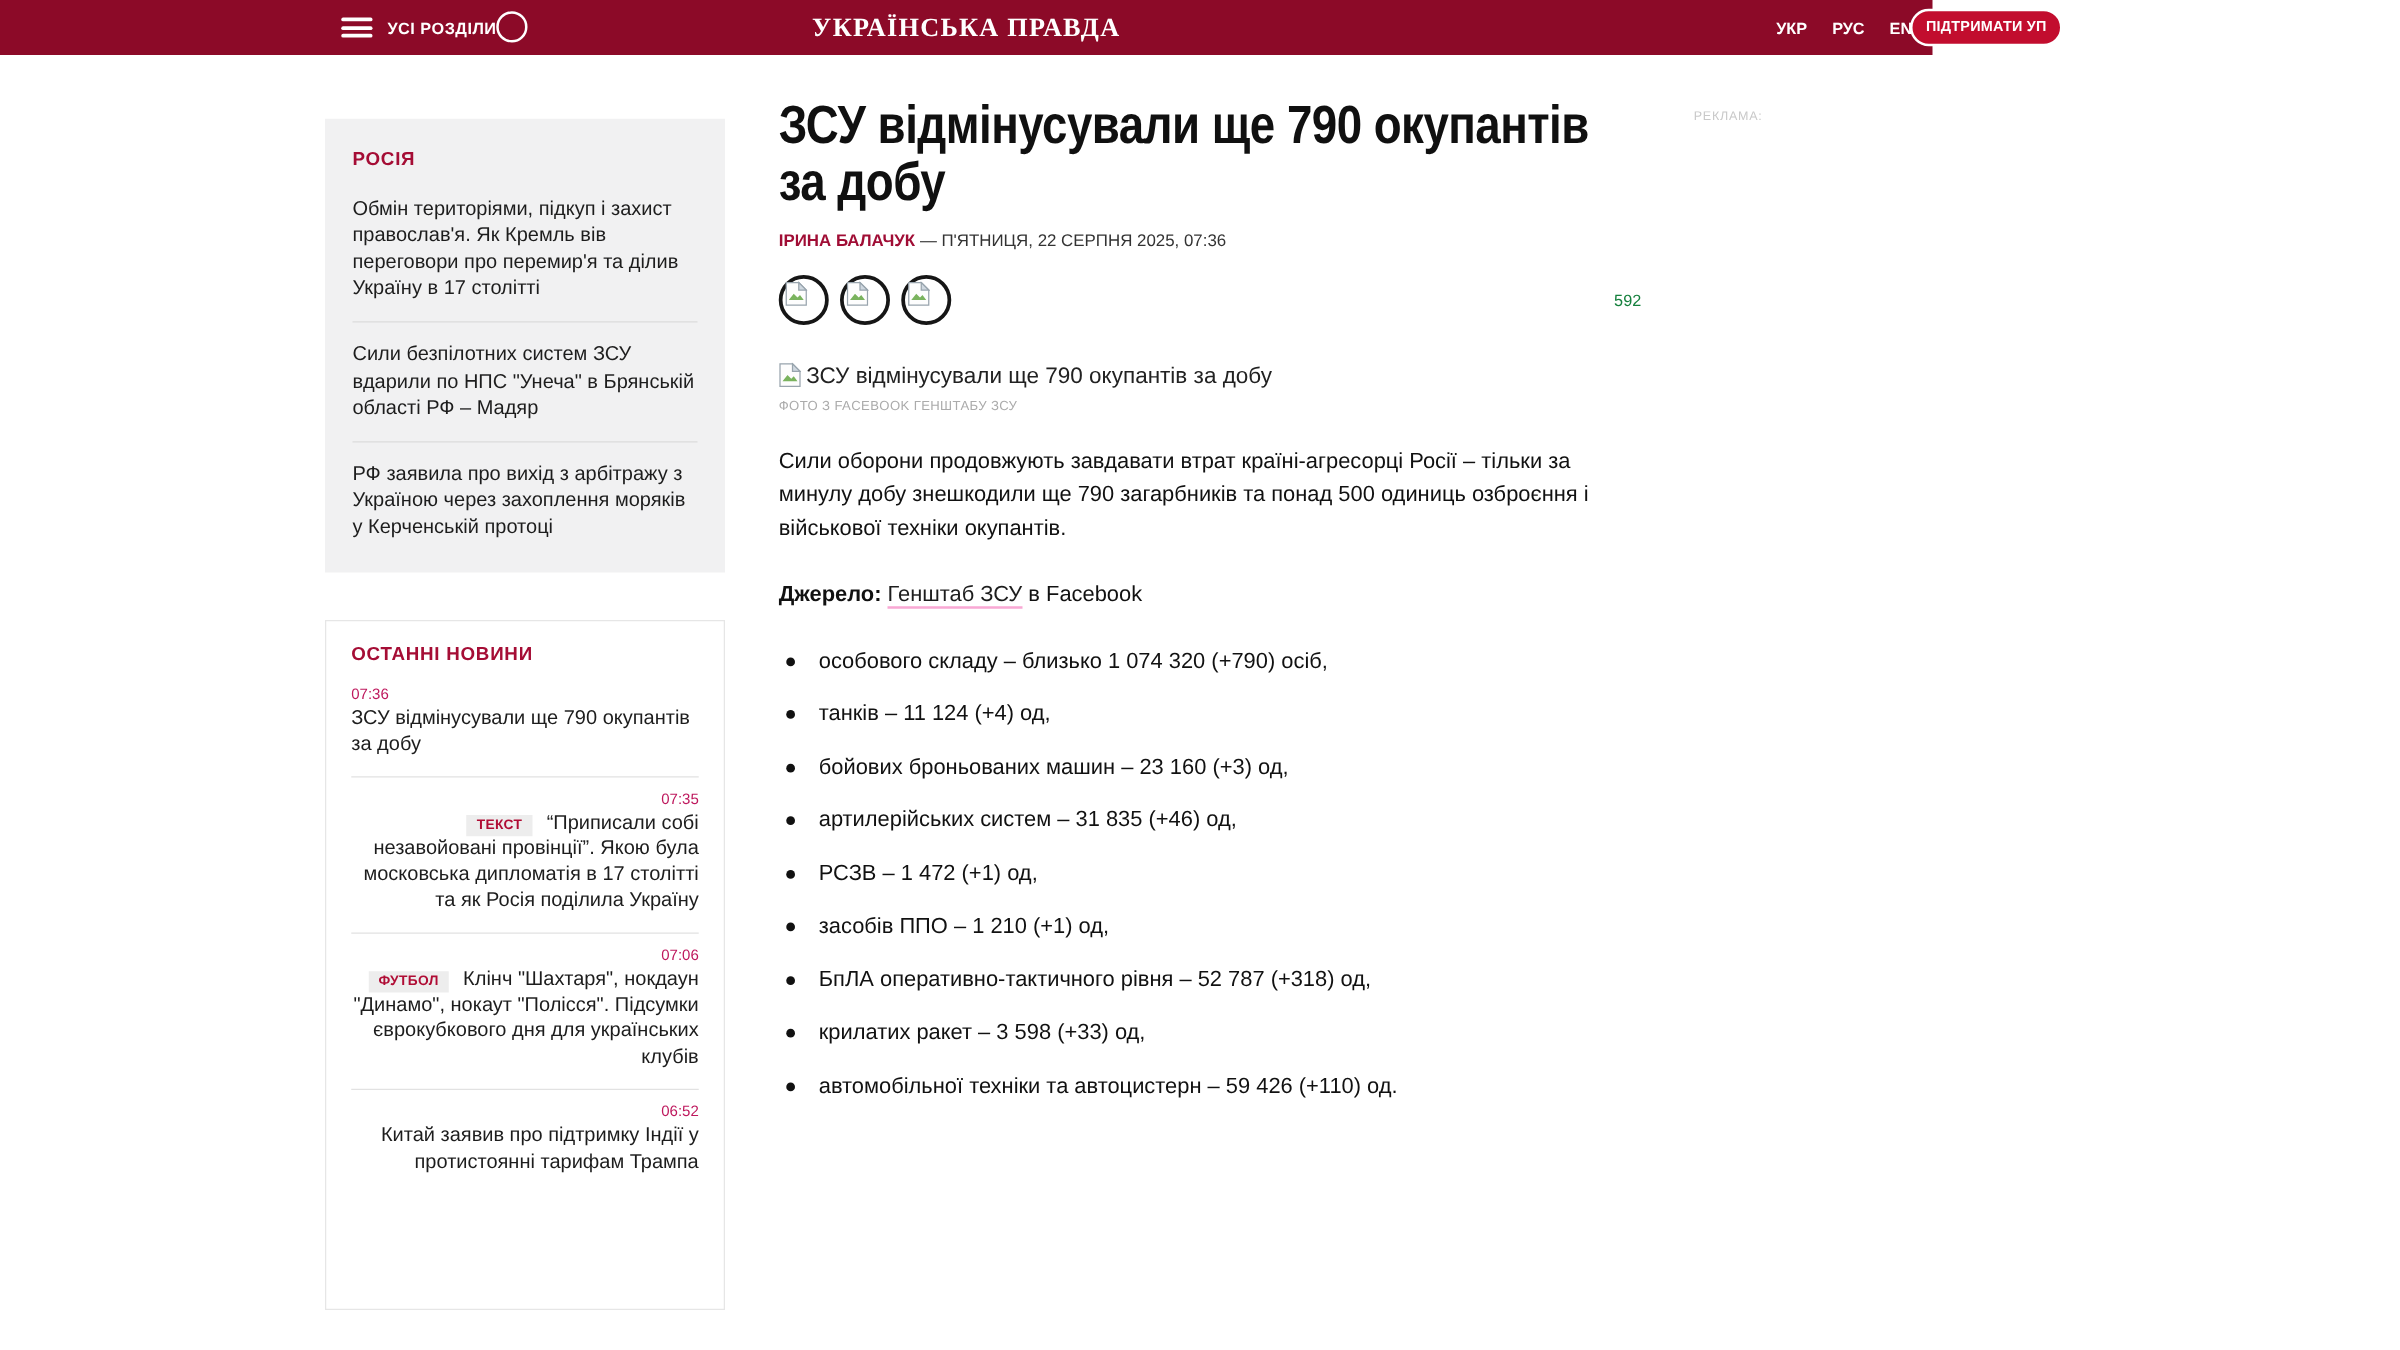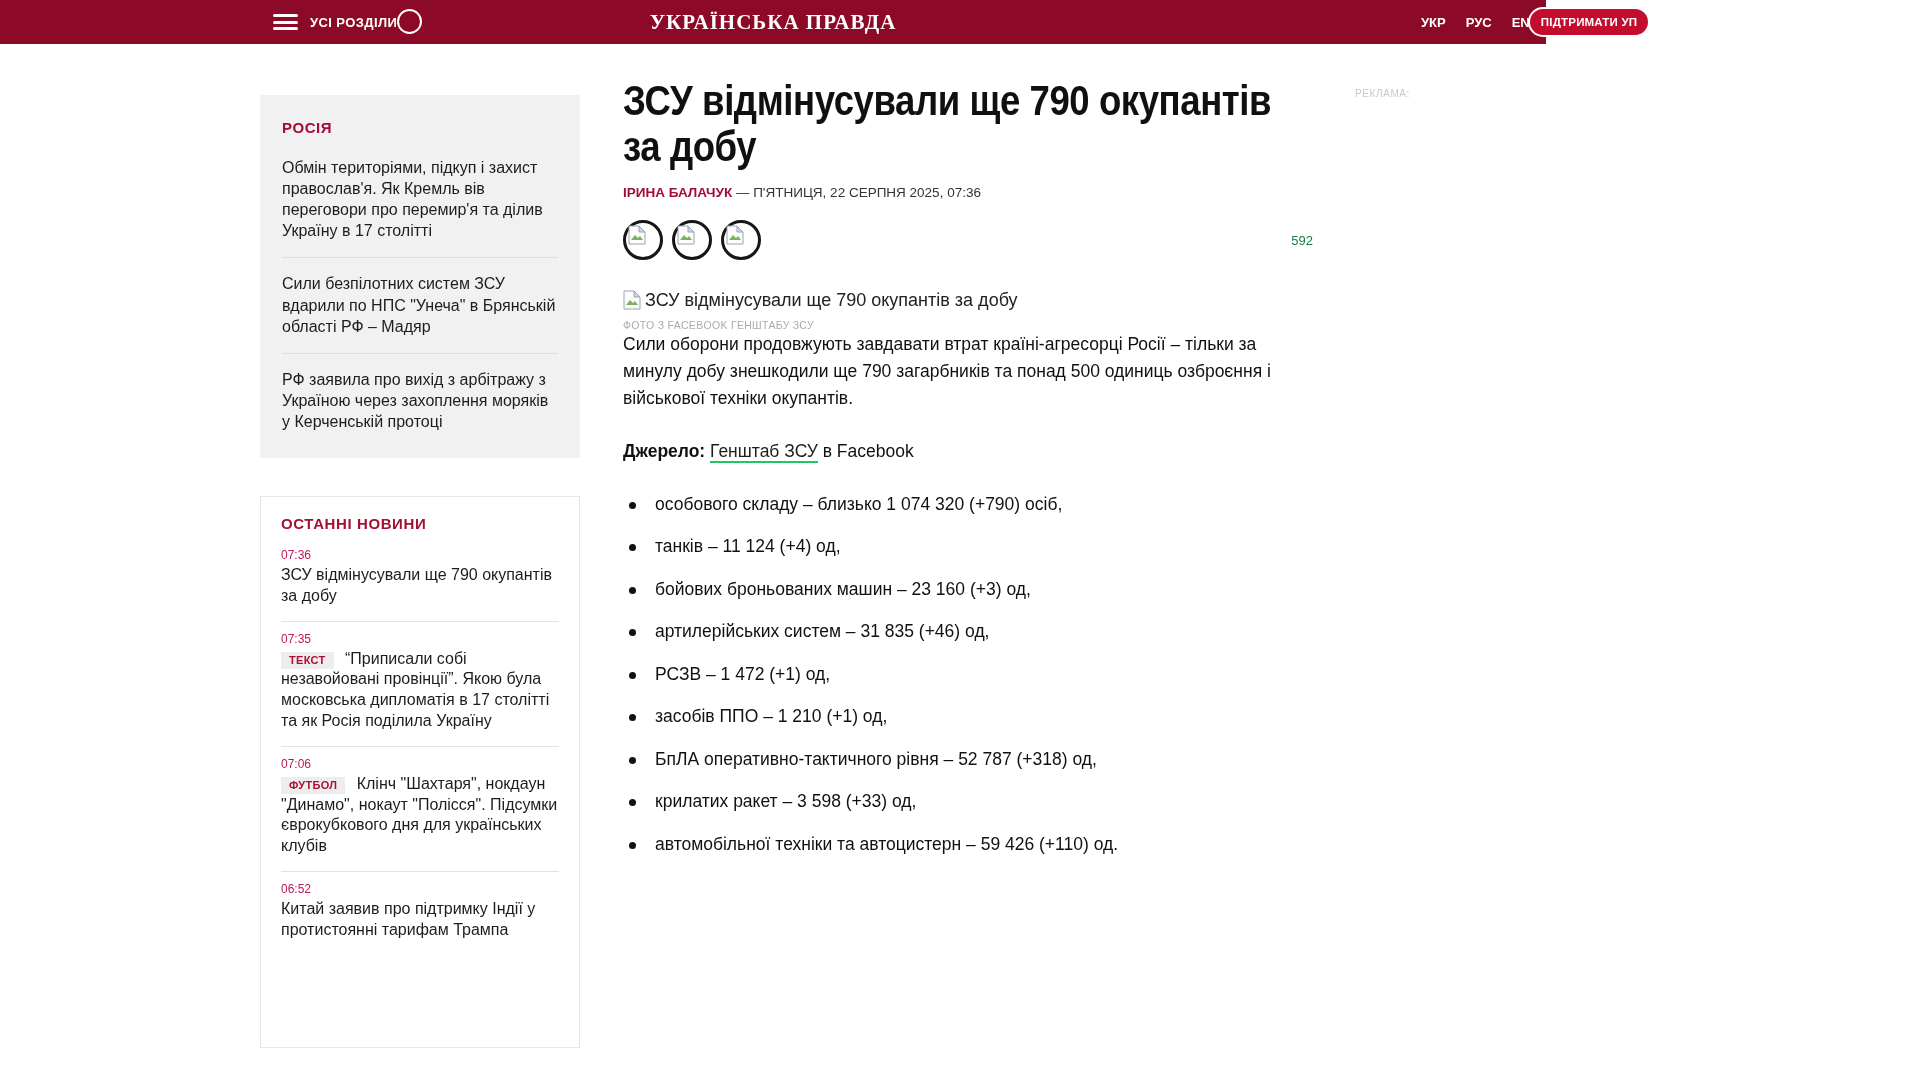--- a/index.html
+++ b/index.html
@@ -27,42 +27,42 @@
 
   
   .sidebar { position:absolute; left:260px; top:95px; width:320px; }
   .topic-box { background:#f1f1f2; padding:24px 22px 10px 22px; }
   .box-title { color:#a50d35; font-size:15px; font-weight:bold; letter-spacing:.6px; margin-bottom:6px; }
   .sb-item { padding:15px 0 16px 0; font-size:16px; line-height:1.32; color:#1d1d1d; cursor:pointer; }
   .sb-item + .sb-item { border-top:1px solid #dcdcdc; }
   .latest-box { margin-top:38px; background:#fff; border:1px solid #e6e6e6; height:552px; overflow:hidden;
                 padding:18px 20px 0 20px; }
   .news-item { padding:10px 0 14px 0; cursor:pointer; }
-  .news-item + .news-item { border-top:1px solid #e2e2e2; }
+  .news-item + .news-item { border-top:1px solid #e2e2e2;text-align:right; }
   .time { font-size:12px; color:#be185d; margin-bottom:3px; }
   .tag { display:inline-block; font-size:11px; font-weight:bold; color:#b00d35; background:#ededed;
          padding:2px 8px 3px 8px; margin-right:7px; letter-spacing:.3px; }
   .news-text { font-size:16px; line-height:1.3; color:#1d1d1d; display:inline; }
 
   
   .article { position:absolute; left:623px; top:78px; width:690px; }
   .title { font-size:43px; line-height:1.06; font-weight:bold; color:#101010; letter-spacing:-.5px;
            width:812px; transform:scaleX(.85); transform-origin:left top; }
   .byline { margin-top:16px; font-size:13.5px; color:#333; }
   .author { color:#a00d35; font-weight:bold; cursor:pointer; }
   .share-row { margin-top:20px; display:flex; align-items:center; }
   .share-circle { width:40px; height:40px; border:3px solid #161616; border-radius:50%; margin-right:9px;
                   display:flex; align-items:flex-start; justify-content:flex-start; padding:2px; cursor:pointer; }
   .views { margin-left:auto; font-size:13px; color:#15803d; }
   .img-row { margin-top:30px; display:flex; gap:4px; align-items:flex-start; font-size:18px; color:#222; }
   .caption { margin-top:8px; font-size:10.5px; color:#ababab; letter-spacing:.3px; }
-  .lead { font-size:17.5px; line-height:1.55; color:#111; }
+  .lead { margin-top:24px; font-size:17.5px; line-height:1.55; color:#111; }
   .source { margin-top:28px; font-size:17.5px; color:#111; }
   .bold { font-weight:bold; }
-  .src-link { color:#1d1d1d; border-bottom:2px solid #22c55e; cursor:pointer; text-decoration:none; }
+  .src-link { color:#1d1d1d; border-bottom:2px solid #f9a8d4; cursor:pointer; text-decoration:none; }
   .details { margin-top:28px; font-size:17.5px; line-height:1.55; color:#111; }
   .losses { margin-top:32px; list-style:none; }
   .loss { display:flex; align-items:flex-start; margin-bottom:21.5px; font-size:17.5px; color:#111; }
   .dot { flex:none; width:7px; height:7px; background:#111; border-radius:50%; margin:8px 19px 0 6px; }
 
   .ad-label { position:absolute; left:1355px; top:88px; font-size:10px; color:#c9c9c9; letter-spacing:.6px; }
 
   .bi-icon { flex:none; display:inline-block; line-height:0; }
 </style>
 </head>

